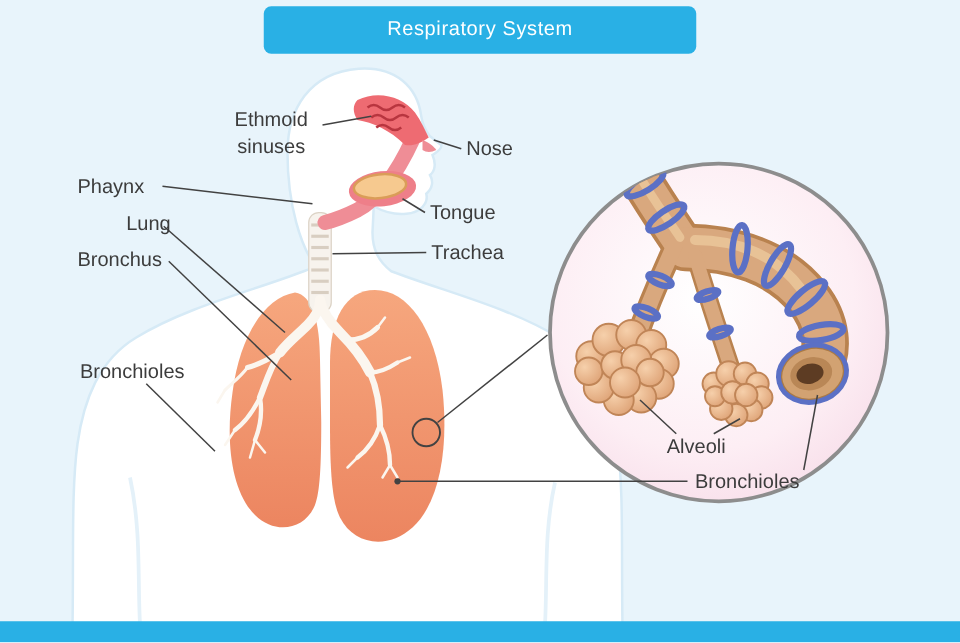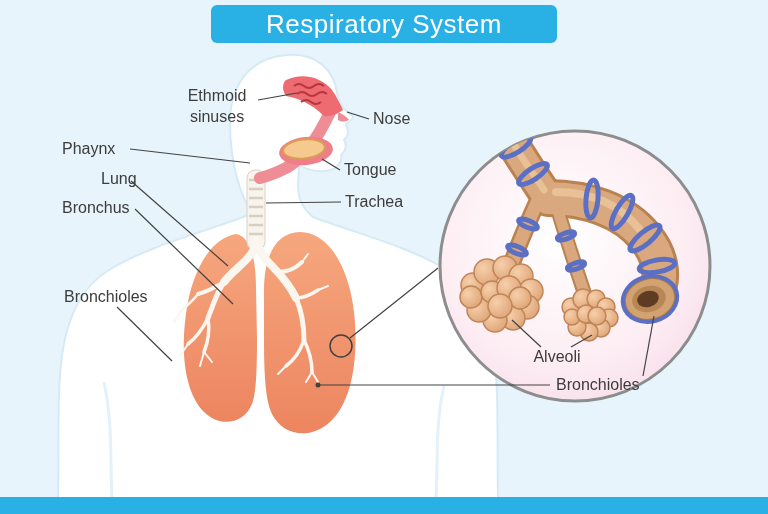--- a/index.html
+++ b/index.html
@@ -12,21 +12,21 @@
   }
   .banner{
     position:absolute;
     left:50%;top:5px;
     transform:translateX(-50%);
     width:346px;height:38px;
     background:#29b0e5;
     border-radius:6px;
     display:flex;align-items:center;justify-content:center;
     color:#ffffff;
-    font-size:26px;
+    font-size:16px;
     letter-spacing:0.5px;
   }
   .bottom-strip{
     position:absolute;
     left:0;right:0;bottom:0;
     height:17px;
     background:#29b0e5;
   }
   svg{position:absolute;left:0;top:0;}
   svg text{

